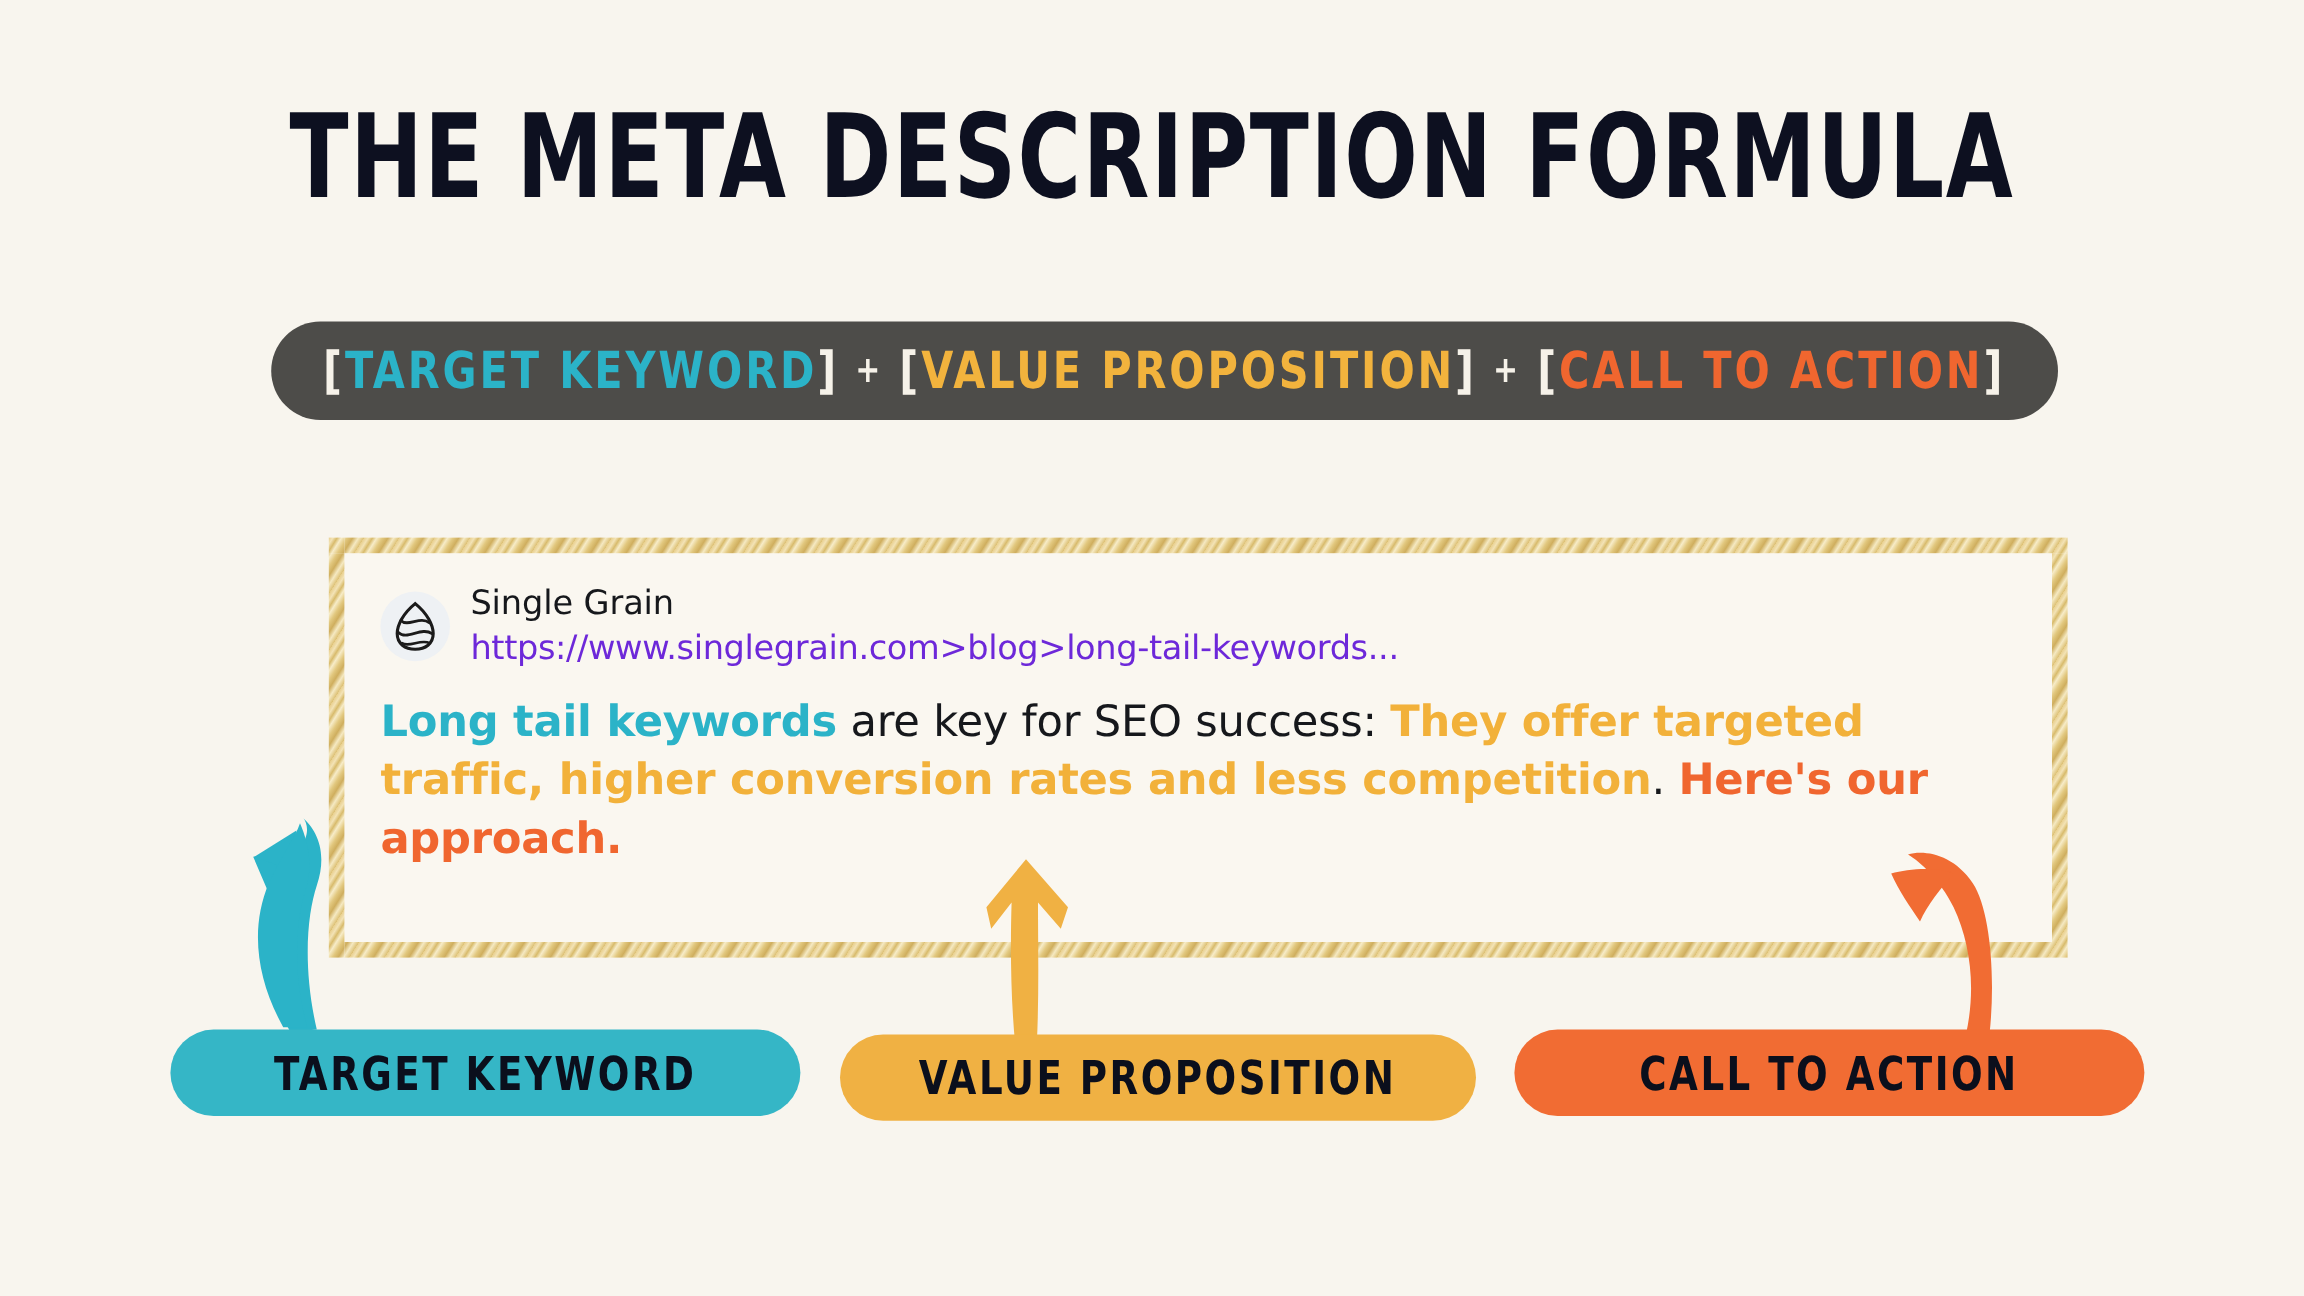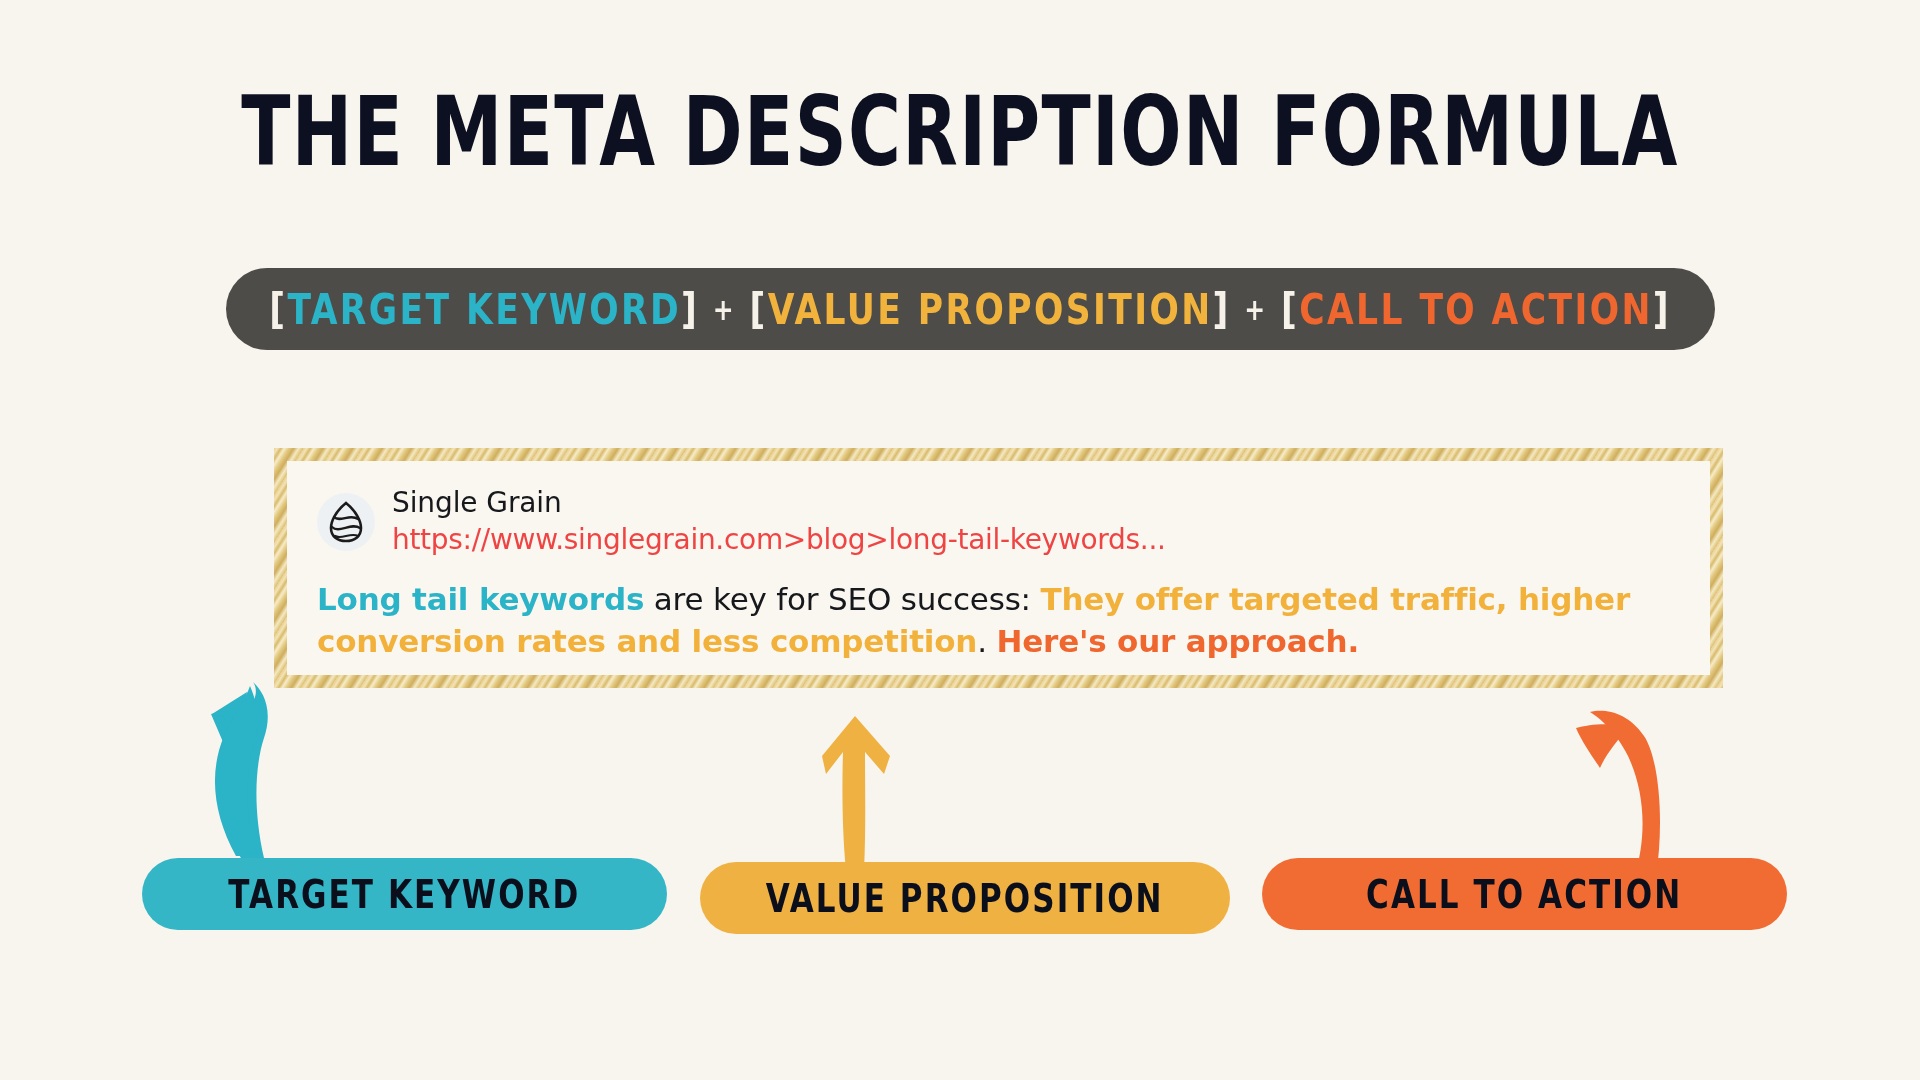--- a/index.html
+++ b/index.html
@@ -80,21 +80,21 @@
     position: relative;
     top: -4px;
   }
 
   
   .serp-card {
     position: absolute;
     top: 448px;
     left: 274px;
     width: 1449px;
-    height: 240px;
+    height: 350px;
     background: #faf7f0;
     border: 13px solid transparent;
     border-image: repeating-linear-gradient(
         122deg,
         #e8cf8e 0px, #f3e3b6 3px, #d8bb6c 6px,
         #f7ecc8 9px, #e2c87f 13px, #cfae5e 17px,
         #f5e9c2 21px, #ddc176 25px
       ) 13 / 13px / 0 stretch;
   }
 
@@ -133,40 +133,40 @@
     line-height: 1.32;
     color: #16181c;
     font-weight: 400;
     letter-spacing: -0.1px;
   }
 
   .serp-url {
     font-family: "DejaVu Sans", sans-serif;
     font-size: 28px;
     line-height: 1.32;
-    color: #ef4444;
+    color: #6d28d9;
     font-weight: 400;
     letter-spacing: -0.3px;
     white-space: nowrap;
   }
 
   .serp-title {
     margin-top: 24px;
     font-family: "DejaVu Sans", sans-serif;
     font-weight: 700;
     font-size: 35px;
     color: #111421;
     letter-spacing: -0.2px;
     white-space: nowrap;
   }
 
   .serp-desc {
     margin-top: 19px;
     font-family: "DejaVu Sans", sans-serif;
-    font-size: 31px;
+    font-size: 36px;
     line-height: 1.36;
     color: #16181c;
     letter-spacing: -0.2px;
     max-width: 1340px;
   }
 
   .d-teal   { color: #2bb3c8; font-weight: 700; }
   .d-amber  { color: #f2b13a; font-weight: 700; }
   .d-orange { color: #f0662f; font-weight: 700; }
   .d-plain  { color: #16181c; font-weight: 400; }

